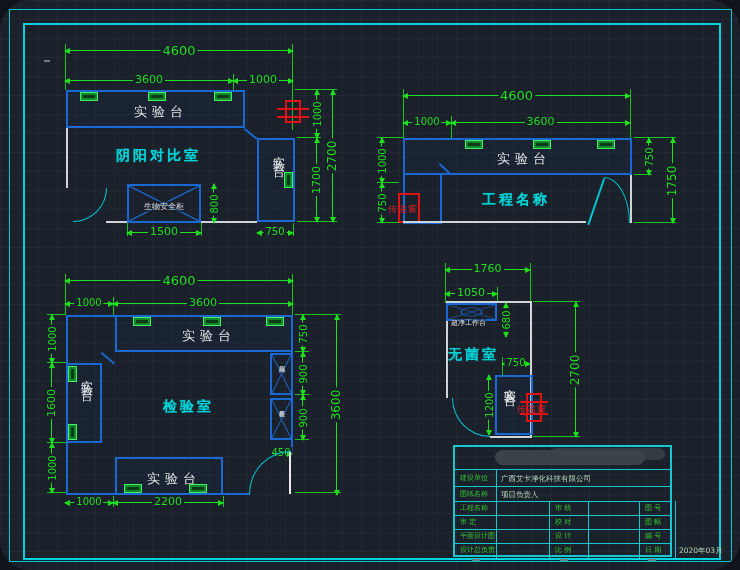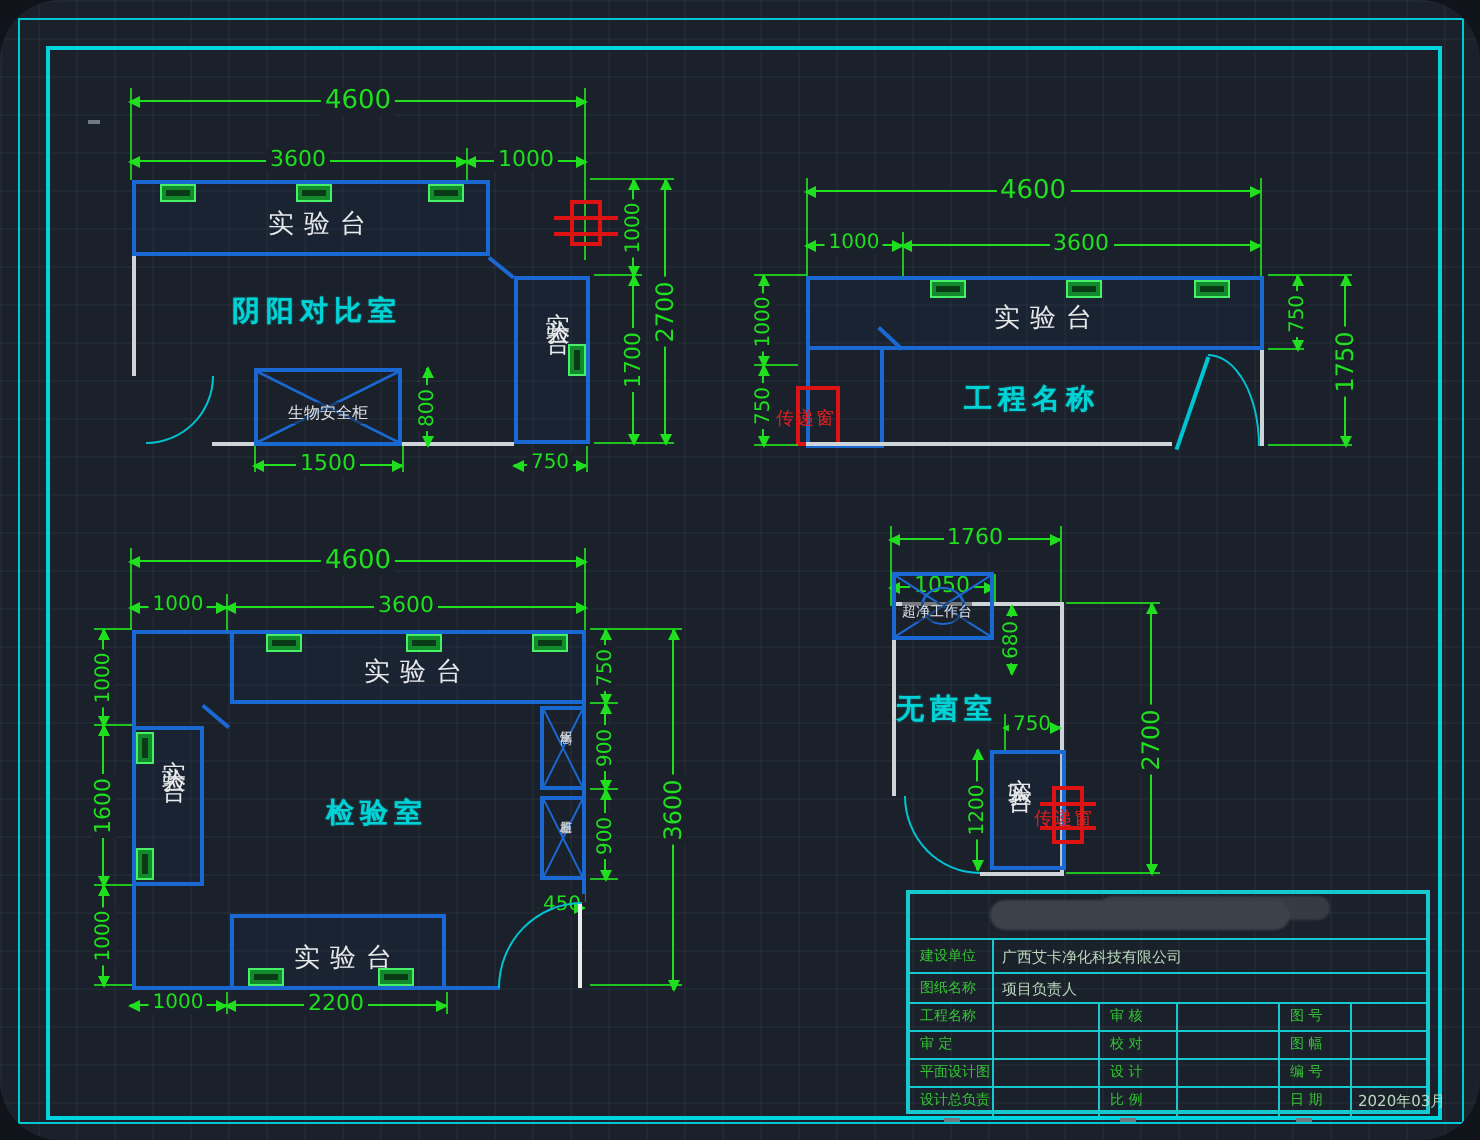--- a/index.html
+++ b/index.html
@@ -305,21 +305,21 @@
     </div>
   <div class="abs ext extv" style="left:445px;top:263px;height:40px;"></div>
   <div class="abs ext extv" style="left:530px;top:263px;height:40px;"></div>
   <div class="abs ext extv" style="left:497px;top:287px;height:16px;"></div>
 
   <div class="abs wallh" style="left:446px;top:301px;width:86px;"></div>
   <div class="abs wallv" style="left:446px;top:301px;height:97px;"></div>
   <div class="abs wallv" style="left:530px;top:301px;height:137px;"></div>
   <div class="abs wallh" style="left:490px;top:436px;width:42px;"></div>
 
-  <div class="abs xbox" style="left:446px;top:286px;width:51px;height:34px;">
+  <div class="abs xbox" style="left:446px;top:303px;width:51px;height:18px;">
     <svg viewBox="0 0 100 100" preserveAspectRatio="none">
         <line x1="0" y1="0" x2="100" y2="100" stroke="#1a69d2" stroke-width="3"></line>
         <line x1="100" y1="0" x2="0" y2="100" stroke="#1a69d2" stroke-width="3"></line>
         <ellipse cx="50" cy="50" rx="22" ry="30" fill="none" stroke="#1a69d2" stroke-width="3"></ellipse>
       </svg>
     <span class="eq-lbl abs" style="left:3px;top:13px;font-size:7px;background:rgba(27,33,42,.5);">超净工作台</span>
   </div>
   <div class="abs dimv" style="left:505px;top:303px;height:34px;">
       <span class="dlblv" style="font-size:10px;">680</span>
     </div>
@@ -345,21 +345,21 @@
     </div>
 
   <div class="abs redbox" style="left:526px;top:393px;width:16px;height:29px;"></div>
   <div class="abs redh" style="left:520px;top:401px;width:28px;"></div>
   <div class="abs redh" style="left:520px;top:413px;width:28px;"></div>
   <div class="abs red-lbl" style="left:517px;top:403px;">传递窗</div>
 
   <div class="abs door" style="left:452px;top:398px;width:38px;height:39px;border-left:1.5px solid #00c4d4;border-bottom:1.5px solid #00c4d4;border-bottom-left-radius:100%;"></div>
 
 
-  <div class="abs tb" style="left:453px;top:445px;width:262px;height:112px;">
+  <div class="abs tb" style="left:453px;top:445px;width:219px;height:112px;">
     <div class="smudge abs" style="left:40px;top:3px;width:150px;height:15px;"></div>
     <div class="smudge abs" style="left:95px;top:1px;width:115px;height:12px;opacity:.8;"></div>
     <div class="tbh" style="top:22px;"></div>
     <div class="tbh" style="top:39px;"></div>
     <div class="tbh" style="top:54px;"></div>
     <div class="tbh" style="top:68px;"></div>
     <div class="tbh" style="top:82px;"></div>
     <div class="tbh" style="top:96px;"></div>
     <div class="tbv" style="left:41px;top:22px;height:90px;"></div>
     <div class="tbv" style="left:94px;top:54px;height:58px;"></div>

